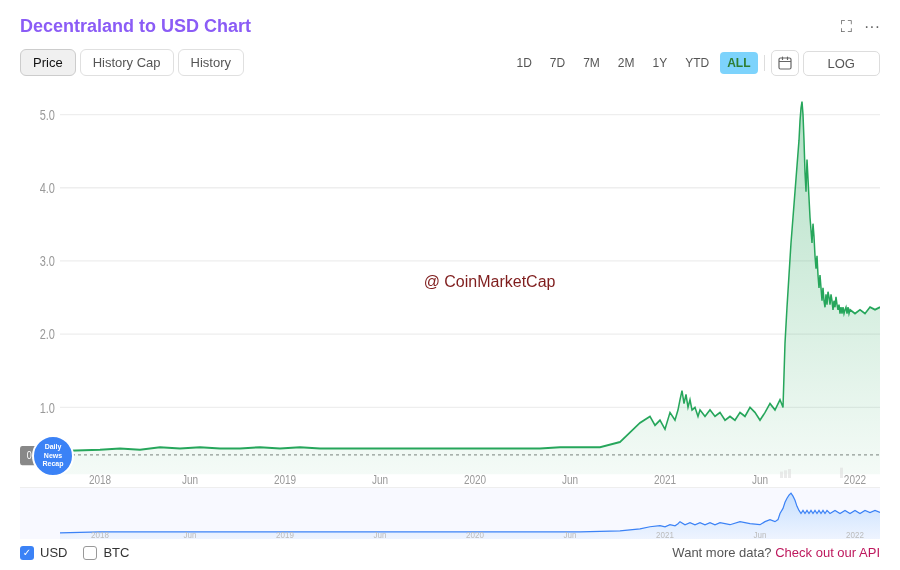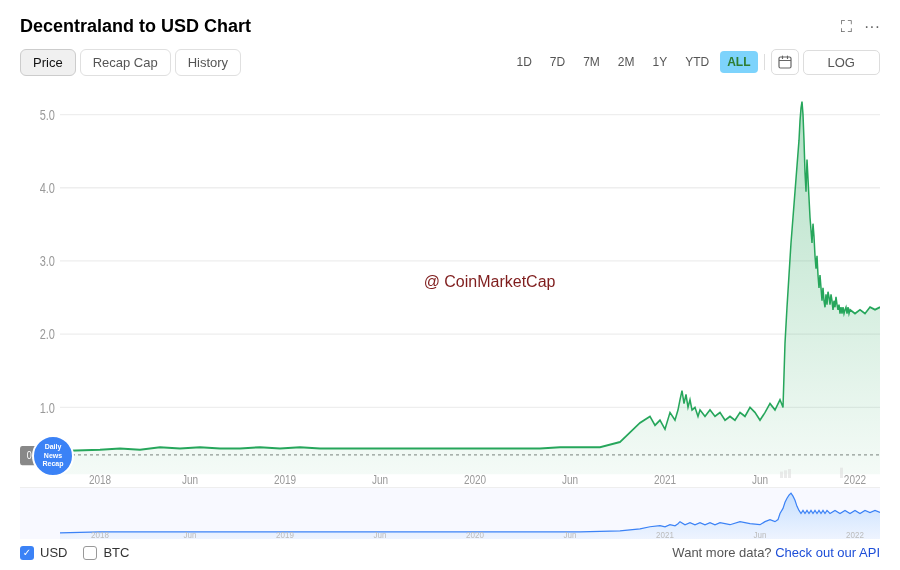--- a/index.html
+++ b/index.html
@@ -19,36 +19,36 @@
     }
     .header-row {
       display: flex;
       justify-content: space-between;
       align-items: center;
       margin-bottom: 12px;
     }
     .chart-title {
       font-size: 18px;
       font-weight: 600;
-      color: #000000;
+      color: #8b5cf6;
     }
     .header-icons {
       display: flex;
       gap: 12px;
       align-items: center;
     }
     .header-icon {
       cursor: pointer;
       color: #666;
       font-size: 16px;
     }
     .tabs-row {
       display: flex;
       justify-content: space-between;
-      align-items: flex-start;
+      align-items: flex-end;
       margin-bottom: 0;
     }
     .tabs-left {
       display: flex;
       gap: 4px;
     }
     .tab {
       padding: 5px 12px;
       border: 1px solid #e0e0e0;
       border-radius: 6px;
@@ -178,21 +178,21 @@
     .legend-check.checked { background: #3b82f6; }
     .legend-check.unchecked {
       background: #fff;
       border: 1.5px solid #999;
     }
     .api-text {
       font-size: 13px;
       color: #555;
     }
     .api-link {
-      color: #1d4ed8;
+      color: #be185d;
       text-decoration: none;
       font-weight: 500;
     }
     .news-badge {
       position: absolute;
       left: 12px;
       bottom: 62px;
       width: 42px;
       height: 42px;
       border-radius: 50%;
@@ -219,21 +219,21 @@
     <span class="chart-title">Decentraland to USD Chart</span>
     <div class="header-icons">
       <span class="header-icon">⛶</span>
       <span class="header-icon">···</span>
     </div>
   </div>
 
   <div class="tabs-row">
     <div class="tabs-left">
       <button class="tab active">Price</button>
-      <button class="tab">Recap Cap</button>
+      <button class="tab">History Cap</button>
       <button class="tab">History</button>
     </div>
     <div class="tabs-right">
       <button class="time-btn">1D</button>
       <button class="time-btn">7D</button>
       <button class="time-btn">7M</button>
       <button class="time-btn">2M</button>
       <button class="time-btn">1Y</button>
       <button class="time-btn">YTD</button>
       <button class="time-btn active">ALL</button>

